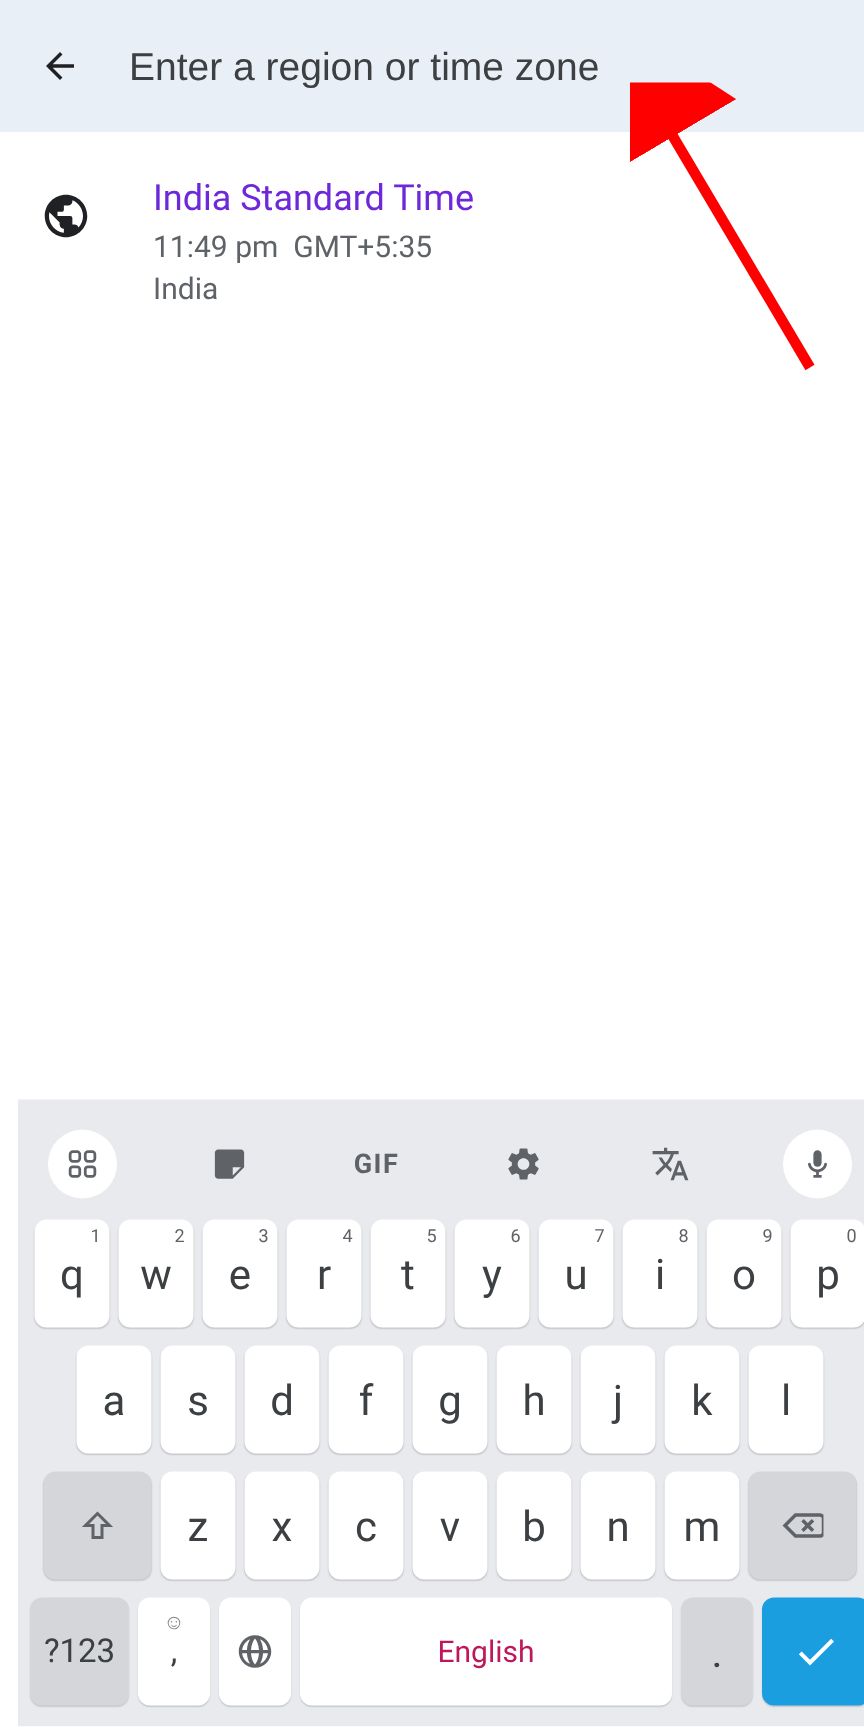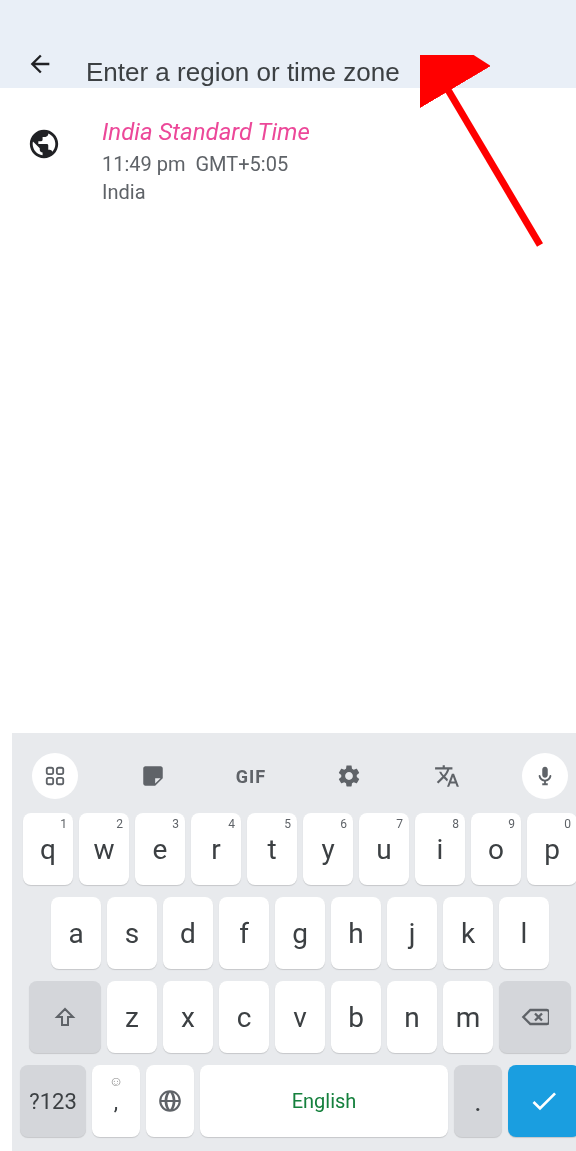--- a/index.html
+++ b/index.html
@@ -2,24 +2,24 @@
 <html><head>
 <meta charset="utf-8">
 <style>
   * { box-sizing: border-box; margin: 0; padding: 0; }
   html, body { width: 576px; height: 1151px; font-family: Roboto, Arial, sans-serif; background: #ffffff; overflow: hidden; }
   .screen { position: relative; width: 576px; height: 1151px; background: #ffffff; }
 
   
   .header {
     display: flex;
-    align-items: flex-end;
+    align-items: center;
     height: 88px;
     background: #e9eff7;
-    padding: 0 16px;
+    padding: 12px 16px;
   }
   .back-btn {
     width: 48px; height: 48px;
     display: flex; align-items: center; justify-content: center;
     cursor: pointer;
   }
   .search-input {
     flex: 1;
     border: none;
     background: transparent;
@@ -46,23 +46,22 @@
   }
   .result-icon {
     width: 40px; height: 40px;
     margin-top: 6px;
     margin-right: 38px;
     display: flex; align-items: center; justify-content: center;
   }
   .result-text { flex: 1; }
   .result-title {
     font-size: 24px;
-    color: #ec4899;
+    color: #6d28d9;
     margin-bottom: 6px;
-    font-style: italic;
   }
   .result-sub {
     font-size: 20px;
     color: #5f6368;
   }
   .result-sub2 {
     font-size: 20px;
     color: #5f6368;
     margin-top: 4px;
   }
@@ -113,21 +112,21 @@
     color: #5f6368;
   }
   .row1 .key { width: 50px; }
   .row2 .key { width: 50px; }
   .row2 { padding: 0 28px; }
   .row3 .key { width: 50px; }
   .key.special {
     background: #d4d6da;
     width: 72px;
   }
-  .key.space { flex: 1; font-size: 20px; color: #15803d; }
+  .key.space { flex: 1; font-size: 20px; color: #be185d; }
   .key.enter { background: #1a9ee0; width: 72px; }
   .row4 { display: flex; gap: 6px; padding: 0 2px; }
   .row4 .key { height: 72px; }
   .key.sym { background:#d4d6da; width: 66px; font-size: 22px; }
   .key.punc {
     background:#ffffff; width: 48px; font-size: 22px;
     flex-direction: column;
   }
   .key.punc .top-sym { font-size: 14px; color:#888; position: absolute; top: 8px; }
   .key.dot { background:#d4d6da; width: 48px; font-size: 28px; }
@@ -156,21 +155,21 @@
 
 <div class="result">
   <div class="result-icon">
     <svg width="34" height="34" viewBox="0 0 24 24">
       <path fill="#202124" d="M12 2C6.48 2 2 6.48 2 12s4.48 10 10 10 10-4.48 10-10S17.52 2 12 2zM4 12c0-.61.08-1.21.21-1.78L9 15v1c0 1.1.9 2 2 2v1.93C7.06 19.43 4 16.07 4 12zm13.89 5.4c-.26-.81-1-1.4-1.89-1.4h-1v-3c0-.55-.45-1-1-1H8v-2h2c.55 0 1-.45 1-1V7h2c1.1 0 2-.9 2-2v-.41C17.92 5.77 20 8.65 20 12c0 2.08-.81 3.98-2.11 5.4z"></path>
     </svg>
   </div>
   <div class="result-text">
     <div class="result-title">India Standard Time</div>
     <div class="result-sub">
-      <span>11:49 pm</span>&nbsp;&nbsp;<span>GMT+5:05</span>
+      <span>11:49 pm</span>&nbsp;&nbsp;<span>GMT+5:35</span>
     </div>
     <div class="result-sub2">India</div>
   </div>
 </div>
 
 <div class="keyboard">
   <div class="kb-toolbar">
     <div class="kb-tool round">
       <svg width="22" height="22" viewBox="0 0 24 24">
             <rect x="3" y="3" width="7" height="7" rx="2" fill="none" stroke="#5f6368" stroke-width="2"></rect>

